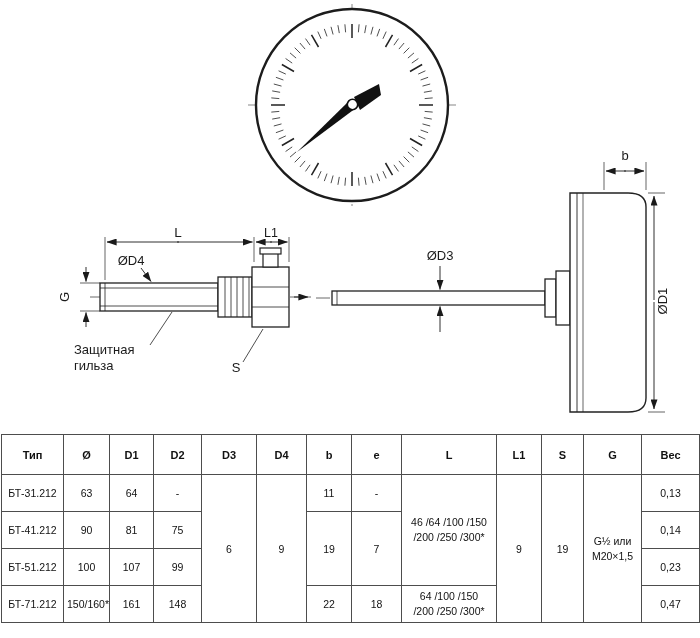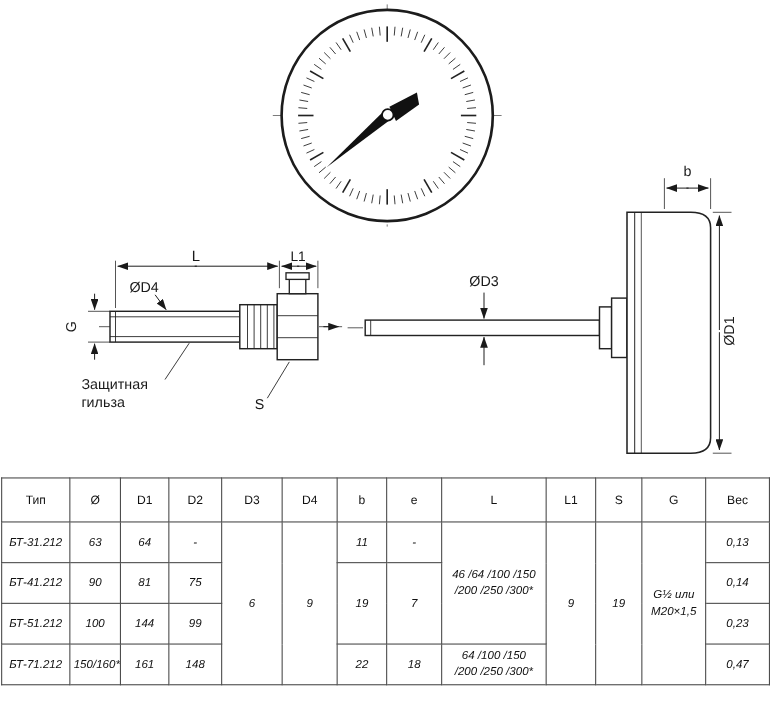--- a/index.html
+++ b/index.html
@@ -3,22 +3,22 @@
 <meta charset="utf-8">
 <style>
   * { margin:0; padding:0; box-sizing:border-box; }
   html,body { background:#fff; }
   body { font-family:"Liberation Sans", sans-serif; }
   .canvas { position:relative; width:700px; height:638px; background:#fff; overflow:hidden; }
   svg.drawing { position:absolute; top:0; left:0; }
   svg text { font-family:"Liberation Sans", sans-serif; fill:#1a1a1a; }
   .spec-table { position:absolute; top:434px; left:1px; width:698px; border-collapse:collapse; table-layout:fixed; background:#fff; }
   .spec-table th, .spec-table td { border:1px solid #4d4d4d; text-align:center; vertical-align:middle; color:#111; padding:2px 3px; overflow:hidden; }
-  .spec-table th { font-weight:normal; font-size:11px; }
-  .spec-table td { font-size:10.5px;font-style:italic; }
+  .spec-table th { font-weight:bold; font-size:11px; }
+  .spec-table td { font-size:10.5px; }
   .spec-table tr { height:37px; }
   .spec-table tr.hdr { height:40px; }
   .pre { white-space:pre-line; line-height:1.4;margin-top:39px; }
 </style>
 </head>
 <body>
 
 <div class="canvas">
 
   <svg class="drawing" width="700" height="430" viewBox="0 0 700 430">
@@ -271,21 +271,21 @@
       <td>90</td>
       <td>81</td>
       <td>75</td>
       <td rowspan="2">19</td>
       <td rowspan="2">7</td>
       <td>0,14</td>
     </tr>
     <tr>
       <td>БТ-51.212</td>
       <td>100</td>
-      <td>144</td>
+      <td>107</td>
       <td>99</td>
       <td>0,23</td>
     </tr>
     <tr>
       <td>БТ-71.212</td>
       <td>150/160**</td>
       <td>161</td>
       <td>148</td>
       <td>22</td>
       <td>18</td>

